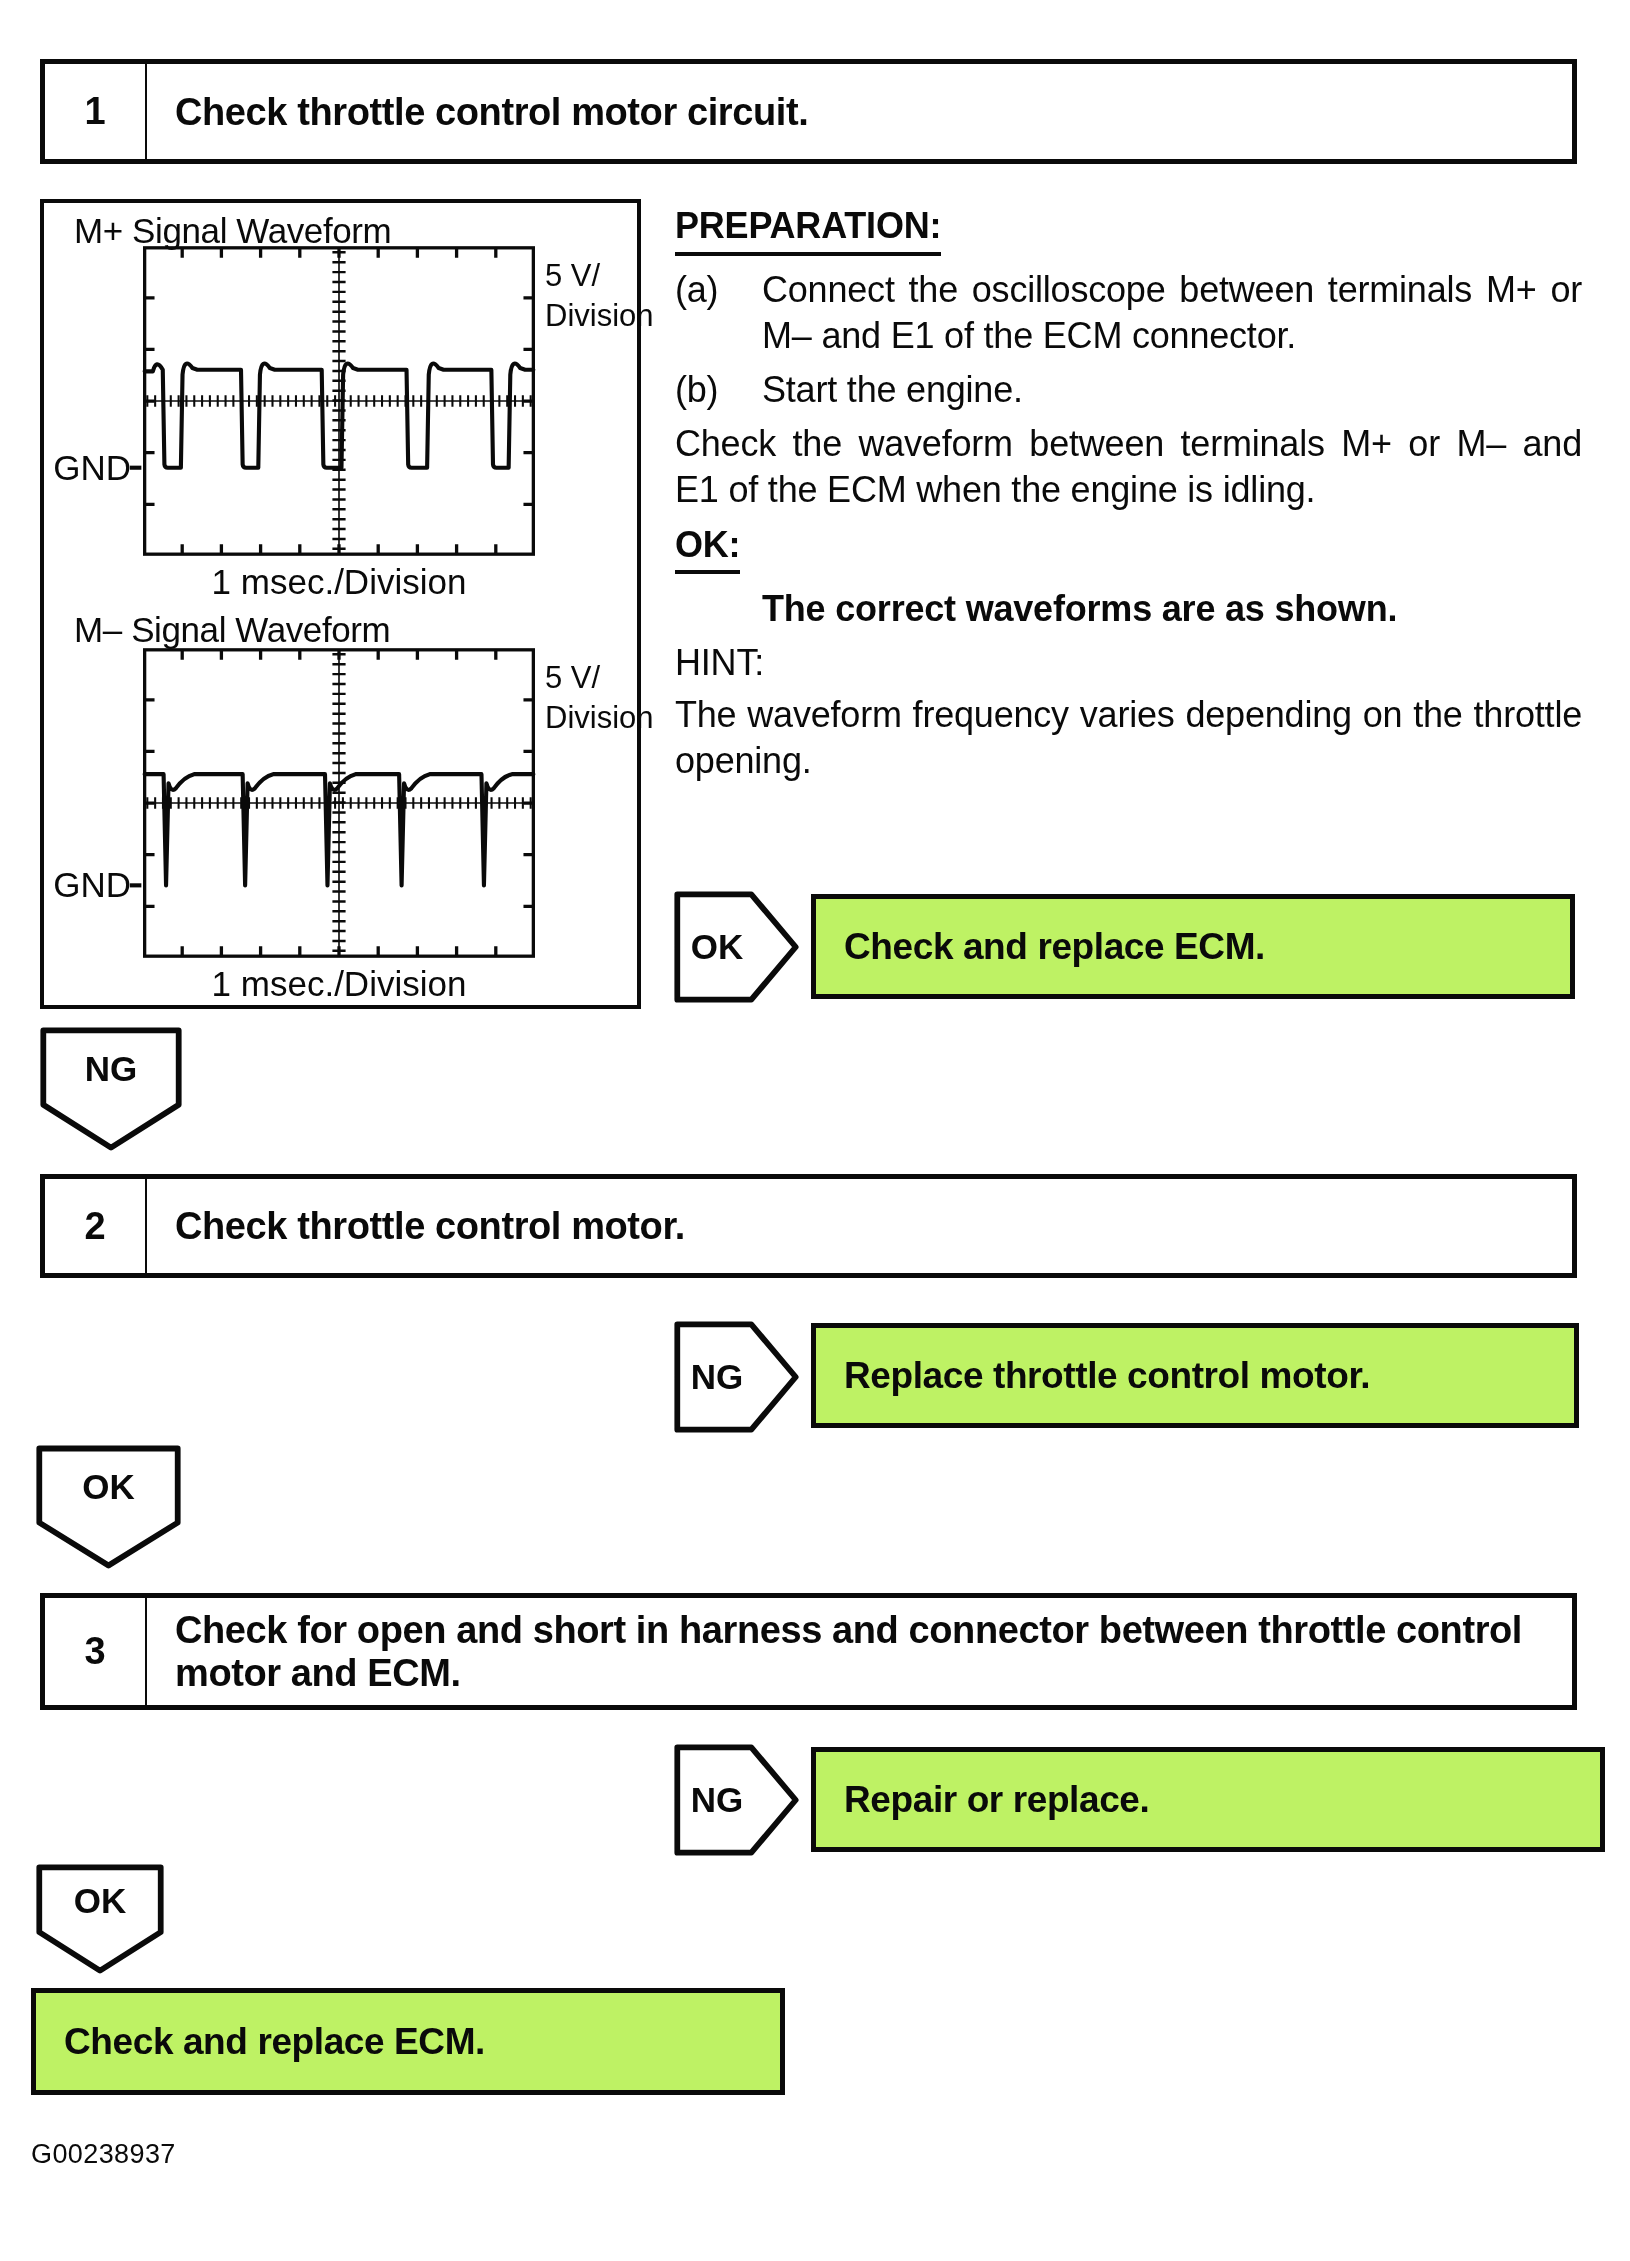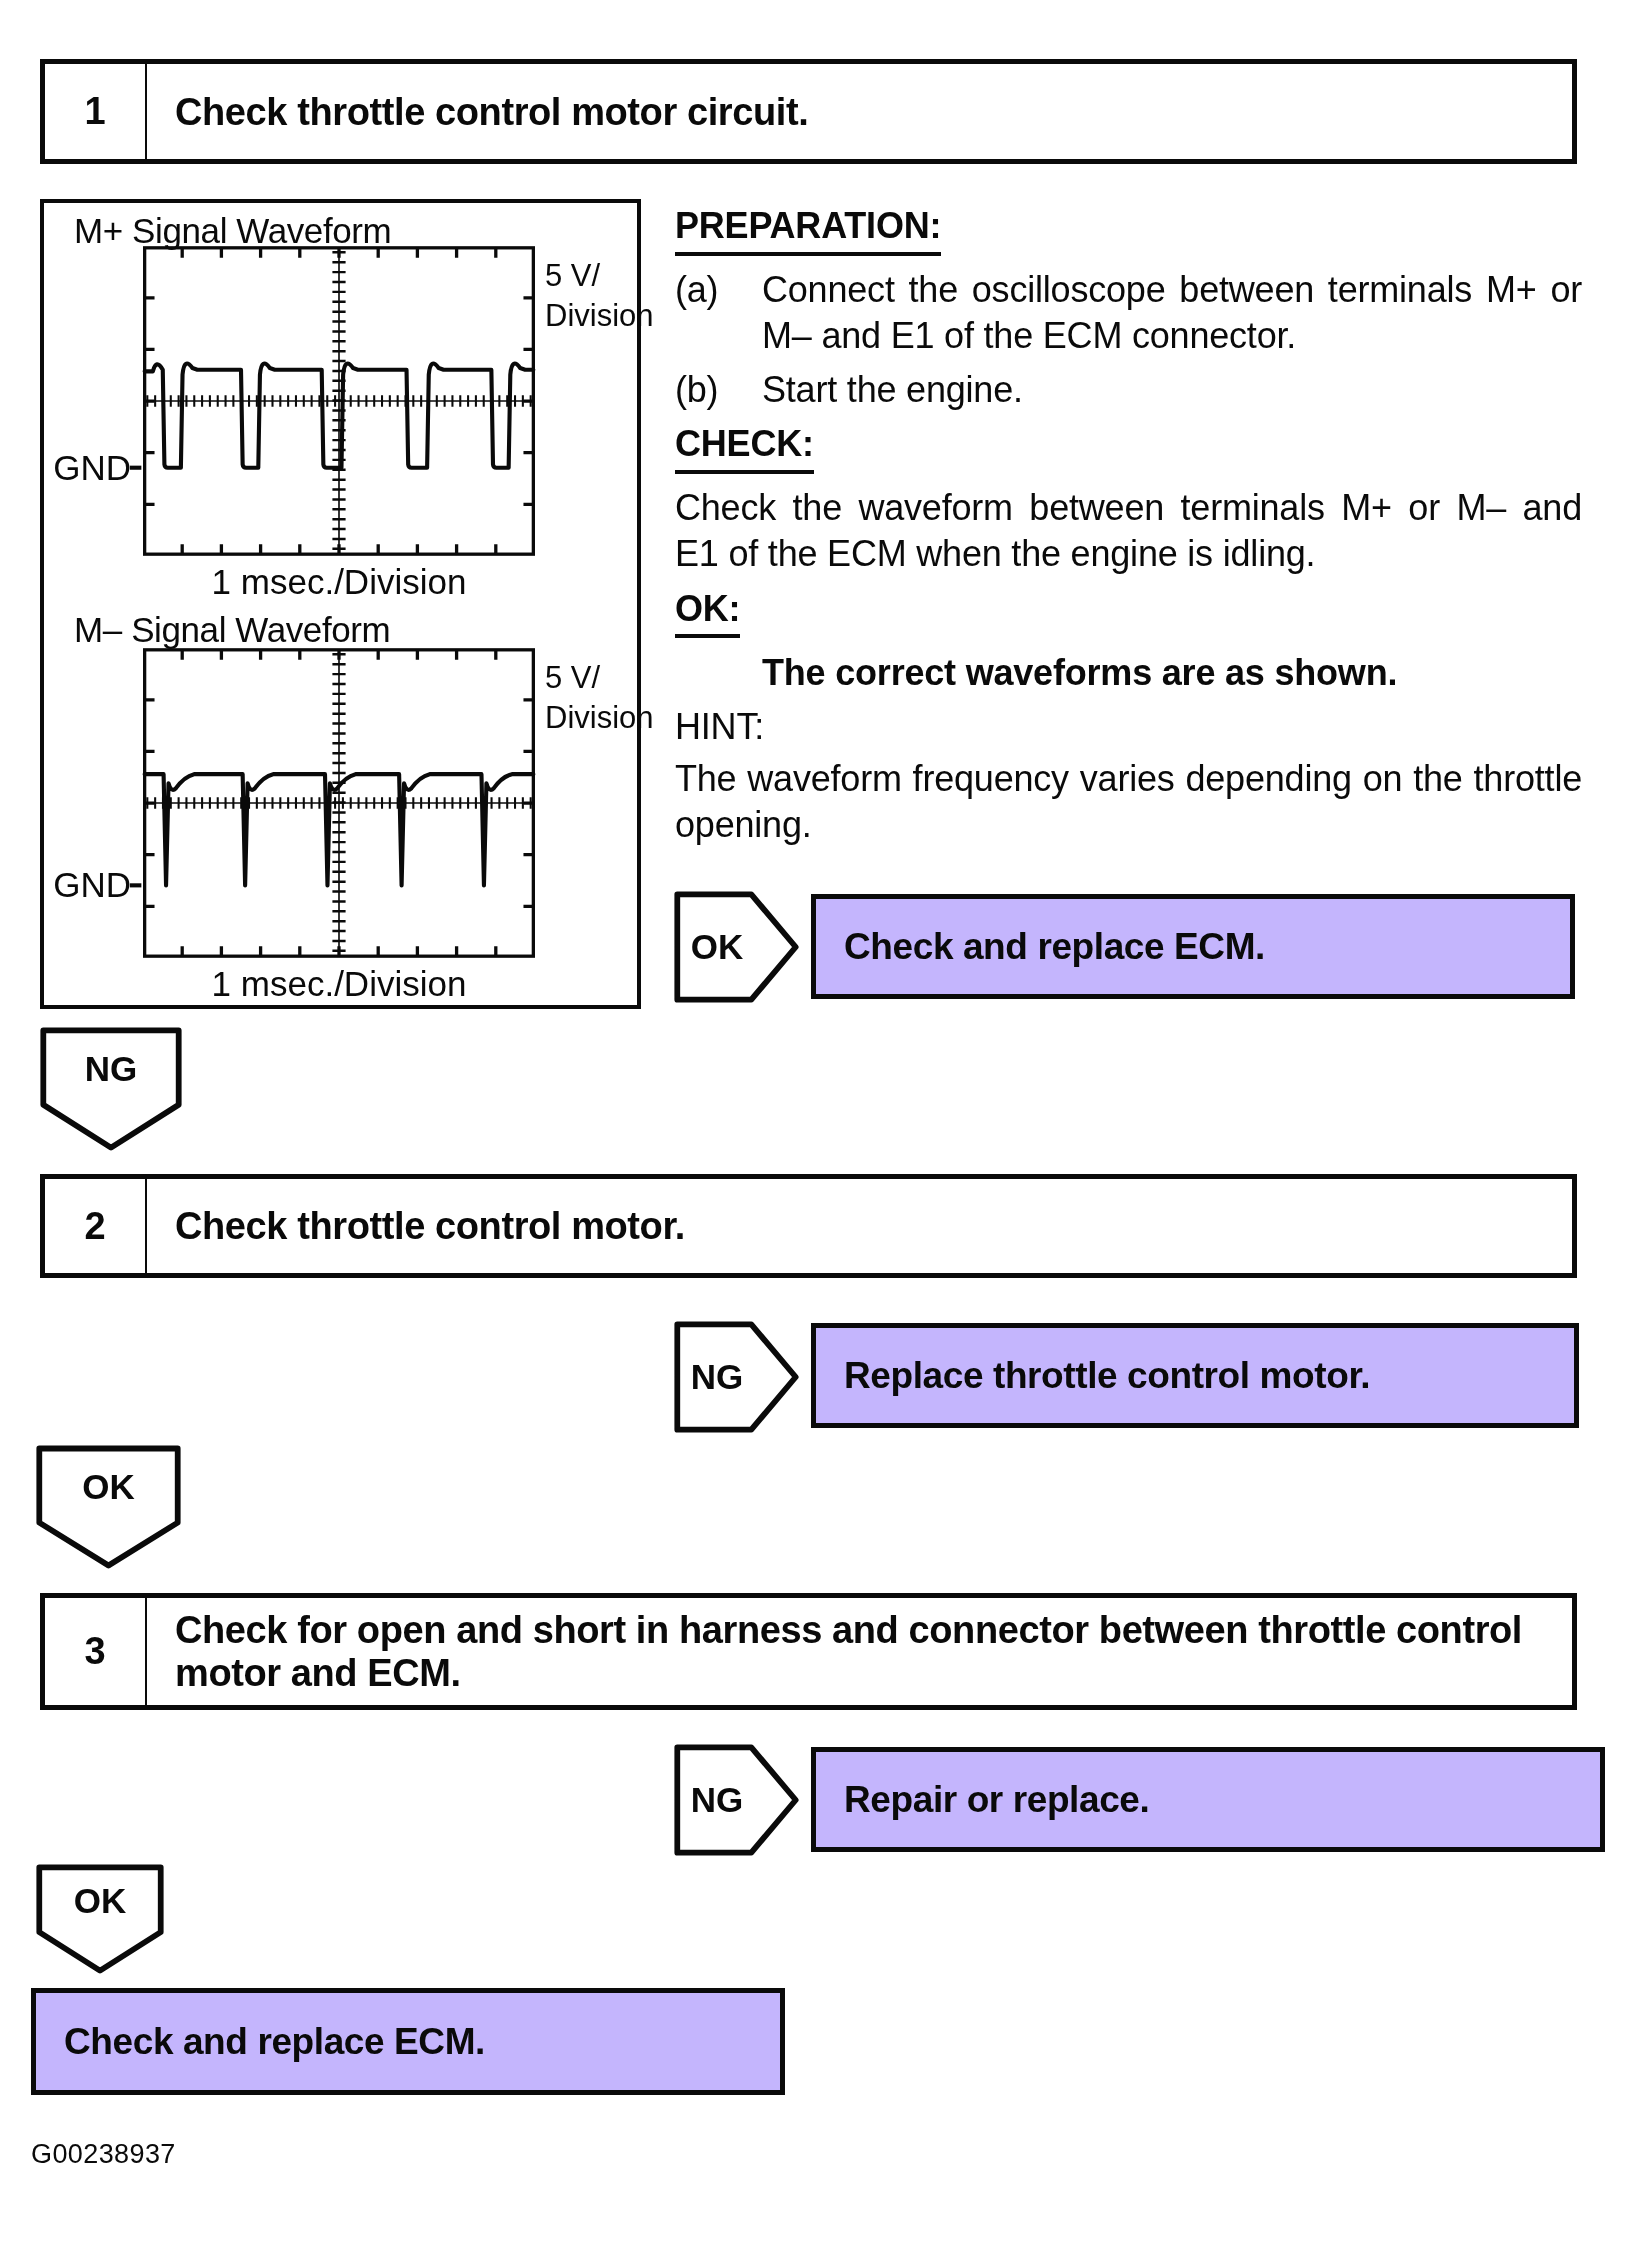--- a/index.html
+++ b/index.html
@@ -44,21 +44,21 @@
   }
   .ins-item { display:flex; margin-bottom:8.2px; }
   .ins-item .marker { width:87px; flex:none; }
   .ins-item .itext { flex:1; text-align:justify; }
   .ins-body { text-align:justify; margin-bottom:8.2px; }
   .ins-okline { font-weight:700; padding-left:87px; margin-bottom:8.2px; }
   .ins-hintlabel { margin-bottom:6.6px; }
   .mt { margin-top:6.6px; }
   
   .result-box {
-    position:absolute; border:5px solid #0a0a0a; background:#c4b5fd;
+    position:absolute; border:5px solid #0a0a0a; background:#bef264;
     display:flex; align-items:center; padding-left:28px;
     font-size:37px; font-weight:700; letter-spacing:-0.4px;
   }
   .connector, .flag { position:absolute; }
   .shape-label {
     position:absolute; display:flex; align-items:center; justify-content:center;
     font-size:35px; font-weight:700;
   }
   .figure-id { position:absolute; font-size:27px; letter-spacing:0.4px; }
 </style>
@@ -116,21 +116,20 @@
   <div class="instructions">
     <div><span class="ins-underline">PREPARATION:</span></div>
     <div class="ins-item">
       <span class="marker">(a)</span>
       <span class="itext">Connect the oscilloscope between terminals M+ or M– and E1 of the ECM connector.</span>
     </div>
     <div class="ins-item">
       <span class="marker">(b)</span>
       <span class="itext">Start the engine.</span>
     </div>
-    <div class="mt"><span class="ins-underline">CHECK:</span></div>
     <div class="ins-body">Check the waveform between terminals M+ or M– and E1 of the ECM when the engine is idling.</div>
     <div class="mt"><span class="ins-underline">OK:</span></div>
     <div class="ins-okline">The correct waveforms are as shown.</div>
     <div class="ins-hintlabel">HINT:</div>
     <div class="ins-body">The waveform frequency varies depending on the throttle opening.</div>
   </div>
 
   <div class="flag" style="left:674px; top:891px; width:125px; height:112px;">
     <svg width="125" height="112" viewBox="0 0 152 136">
       <polygon points="4,4 94,4 148,68 94,132 4,132" fill="#fff" stroke="#0a0a0a" stroke-width="7" stroke-linejoin="round"></polygon>

